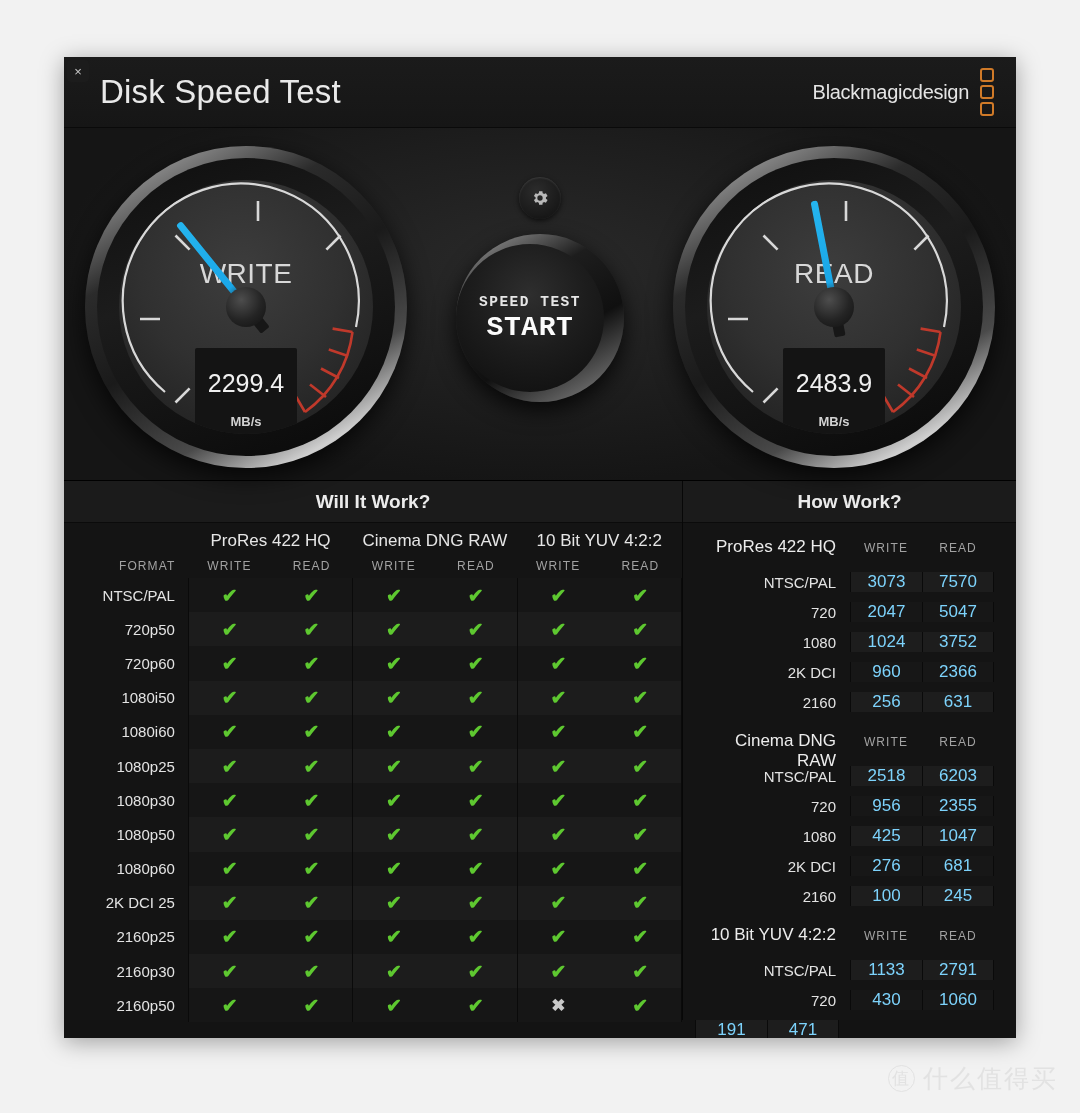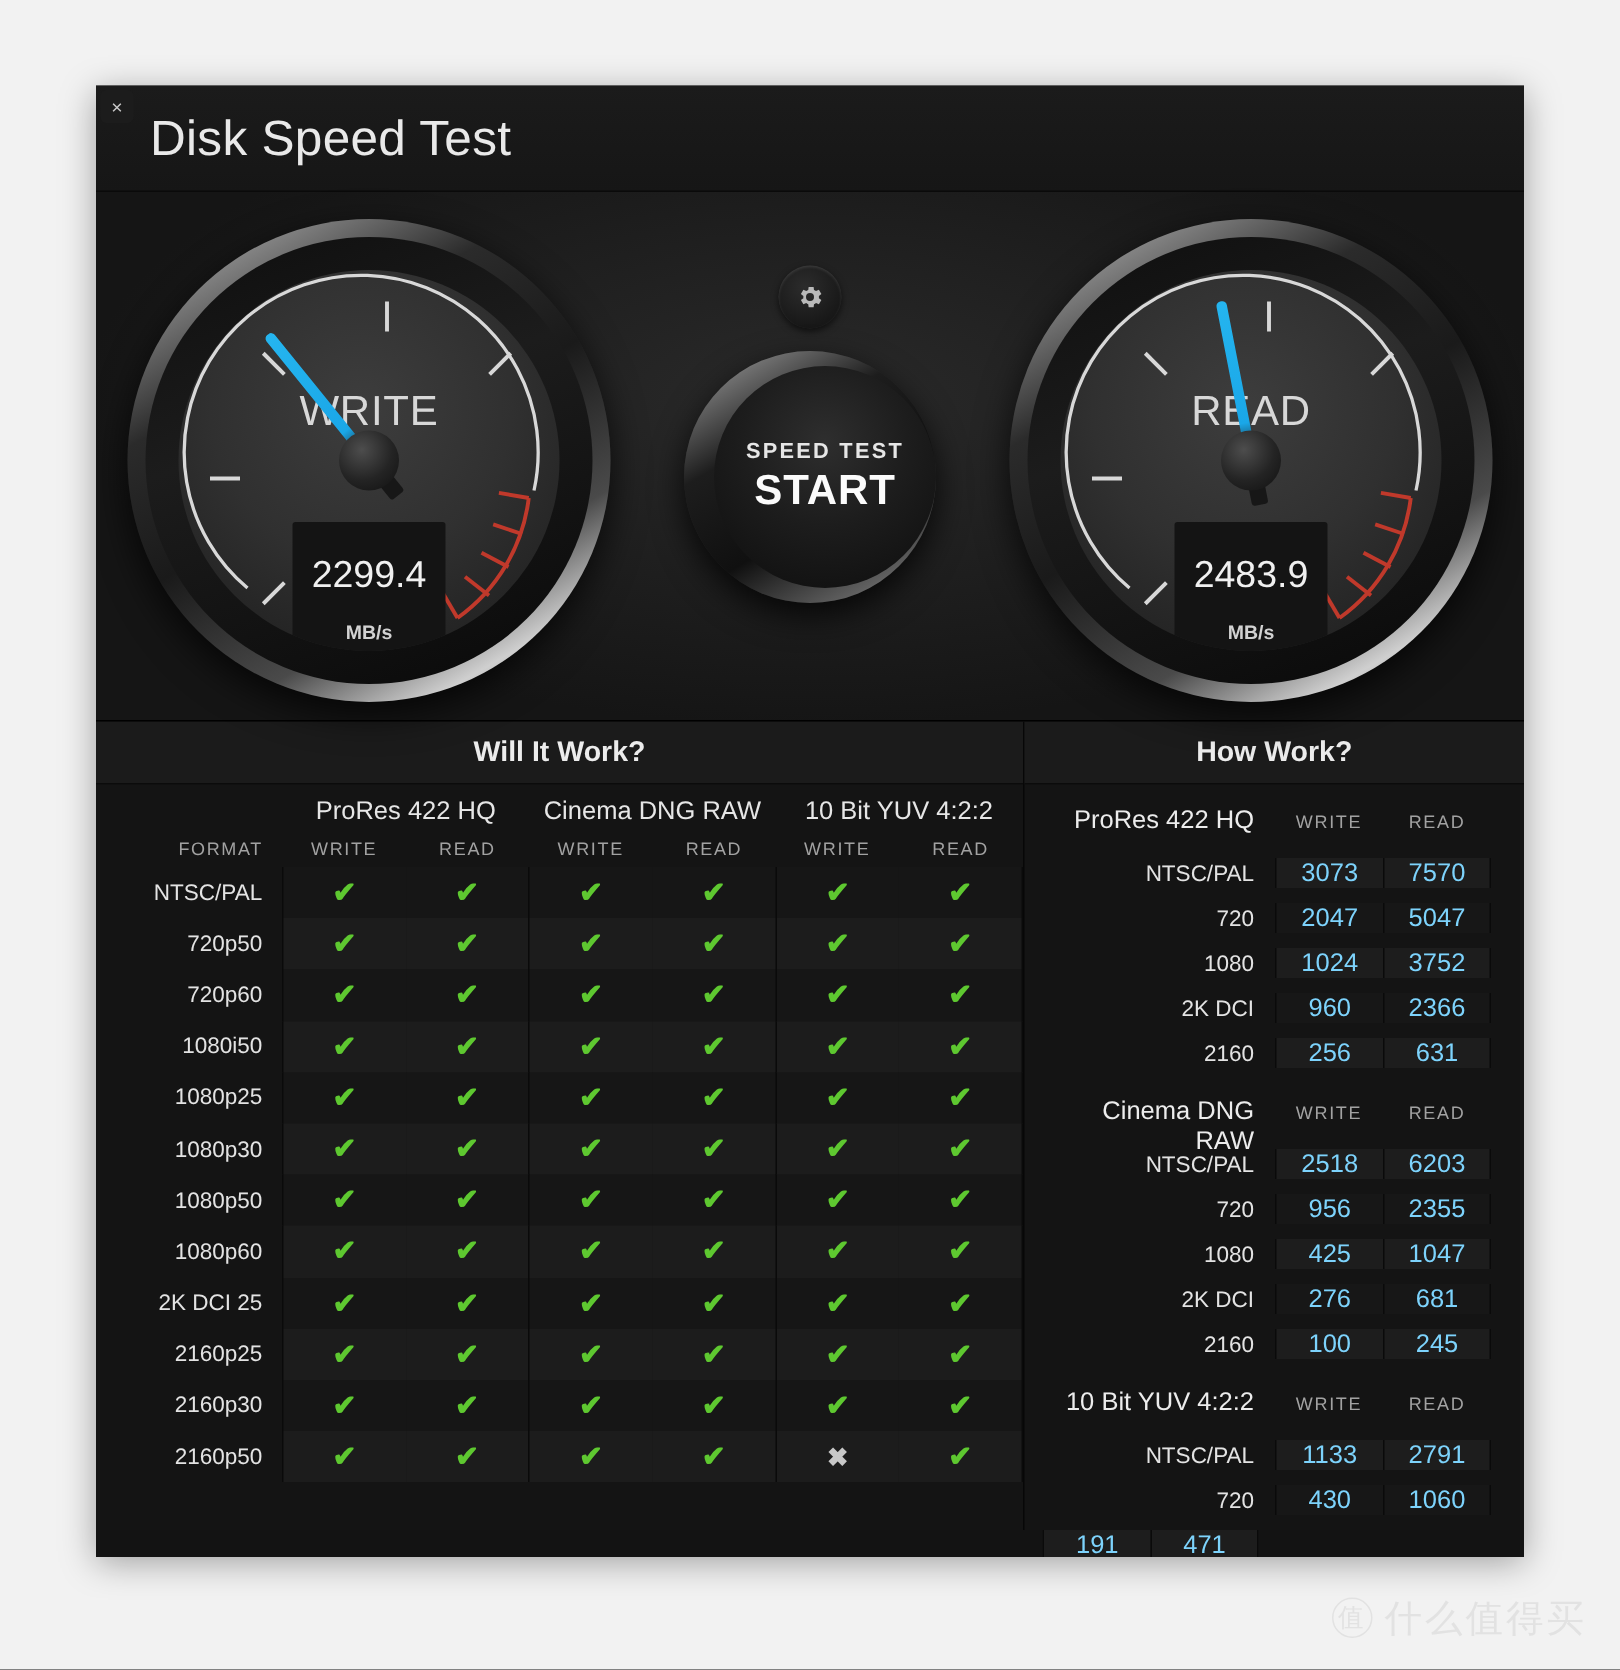--- a/index.html
+++ b/index.html
@@ -211,24 +211,25 @@
   }
 
   #start-button {
     position: absolute;
     left: 50%;
     transform: translateX(-50%);
     top: 106px;
     width: 168px; height: 168px;
     border-radius: 50%;
     background: linear-gradient(150deg, #d8d8d8 0%, #6f6f6f 14%, #1d1d1d 34%, #101010 62%, #606060 86%, #b9b9b9 100%);
-    display: flex; align-items: center; justify-content: flex-end;
+    display: flex; align-items: center; justify-content: flex-start;
     box-shadow: 0 8px 22px rgba(0,0,0,0.8);
     cursor: pointer;
     z-index: 10;
+    font-family: Liberation Mono, monospace;
   }
   #start-inner {
     width: 148px; height: 148px;
     border-radius: 50%;
     background: radial-gradient(circle at 50% 34%, #2e2e2e 0%, #1d1d1d 45%, #0d0d0d 100%);
     display: flex; flex-direction: column;
     align-items: center; justify-content: center;
     gap: 2px;
   }
   #start-sub {
@@ -364,20 +365,28 @@
 <body>
 
 <div id="app-window">
 
   <div id="close-button">
     <span>×</span>
   </div>
 
   <div id="title-bar">
     <div id="app-title">Disk Speed Test</div>
+    <div id="brand">
+      <div id="brand-text">Blackmagicdesign</div>
+      <div id="brand-logo">
+        <i></i>
+          <i></i>
+          <i></i>
+      </div>
+    </div>
   </div>
 
   <div id="gauge-panel">
 
     <div class="gauge" id="gauge-write">
       <div class="gauge-bezel-in">
         <div class="gauge-face">
           <svg width="278" height="278" viewBox="0 0 278 278" style="position:absolute;inset:0">
             <path d="M 46 212 A 118 118 0 1 1 237 147" fill="none" stroke="#d8d8d8" stroke-width="2.2"></path>
             <g stroke="#d8d8d8" stroke-width="2.6">
@@ -515,20 +524,29 @@
             <tr>
               <td class="wiw-fmt">1080i50</td>
               <td class="cell grp-start"><span class="mark-ok">✔</span></td>
               <td class="cell grp-end"><span class="mark-ok">✔</span></td>
               <td class="cell grp-start"><span class="mark-ok">✔</span></td>
               <td class="cell grp-end"><span class="mark-ok">✔</span></td>
               <td class="cell grp-start"><span class="mark-ok">✔</span></td>
               <td class="cell grp-end"><span class="mark-ok">✔</span></td>
             </tr>
             <tr>
+              <td class="wiw-fmt">1080i60</td>
+              <td class="cell grp-start"><span class="mark-ok">✔</span></td>
+              <td class="cell grp-end"><span class="mark-ok">✔</span></td>
+              <td class="cell grp-start"><span class="mark-ok">✔</span></td>
+              <td class="cell grp-end"><span class="mark-ok">✔</span></td>
+              <td class="cell grp-start"><span class="mark-ok">✔</span></td>
+              <td class="cell grp-end"><span class="mark-ok">✔</span></td>
+            </tr>
+            <tr>
               <td class="wiw-fmt">1080p25</td>
               <td class="cell grp-start"><span class="mark-ok">✔</span></td>
               <td class="cell grp-end"><span class="mark-ok">✔</span></td>
               <td class="cell grp-start"><span class="mark-ok">✔</span></td>
               <td class="cell grp-end"><span class="mark-ok">✔</span></td>
               <td class="cell grp-start"><span class="mark-ok">✔</span></td>
               <td class="cell grp-end"><span class="mark-ok">✔</span></td>
             </tr>
             <tr>
               <td class="wiw-fmt">1080p30</td>

